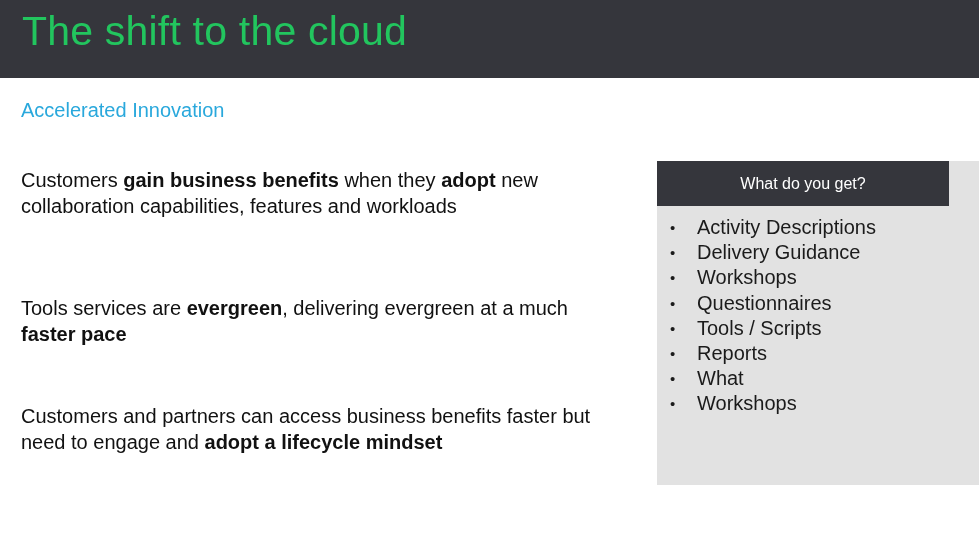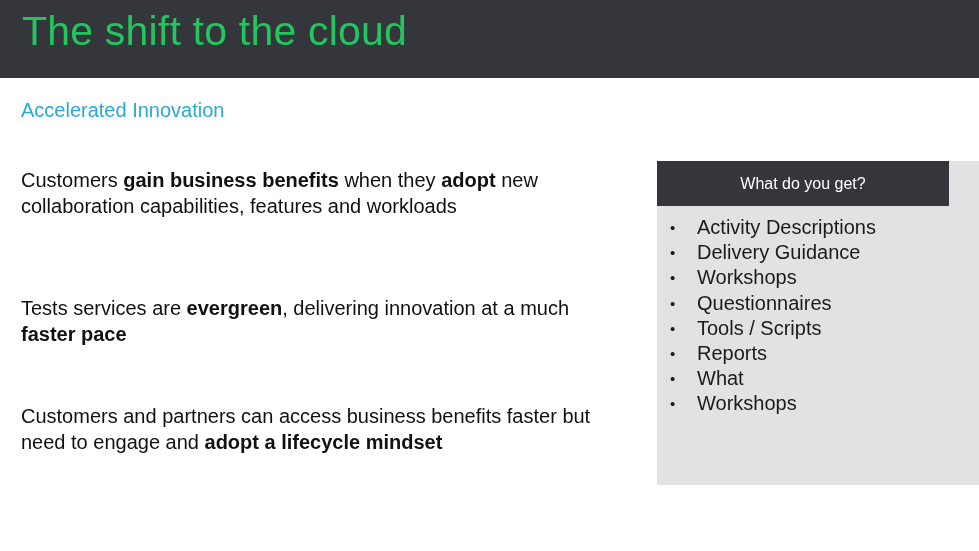--- a/index.html
+++ b/index.html
@@ -114,21 +114,21 @@
 </head>
 <body>
 
 <div id="title-bar">
   <div id="title-text">The shift to the cloud</div>
 </div>
 
 <div id="section-heading">Accelerated Innovation</div>
 
 <div class="body-para" id="para-1"><span>Customers </span><b>gain business benefits</b><span> when they </span><b>adopt</b><span> new collaboration capabilities, features and workloads</span></div>
-<div class="body-para" id="para-2"><span>Tests services are </span><b>evergreen</b><span>, delivering innovation at a much </span><b>faster pace</b></div>
+<div class="body-para" id="para-2"><span>Tools services are </span><b>evergreen</b><span>, delivering evergreen at a much </span><b>faster pace</b></div>
 <div class="body-para" id="para-3"><span>Customers and partners can access business benefits faster but need to engage and </span><b>adopt a lifecycle mindset</b></div>
 
 <div id="side-panel">
   <div id="panel-header">
     <span id="panel-header-text">What do you get?</span>
   </div>
   <ul id="panel-list">
       <li>Activity Descriptions</li>
       <li>Delivery Guidance</li>
       <li>Workshops</li>

